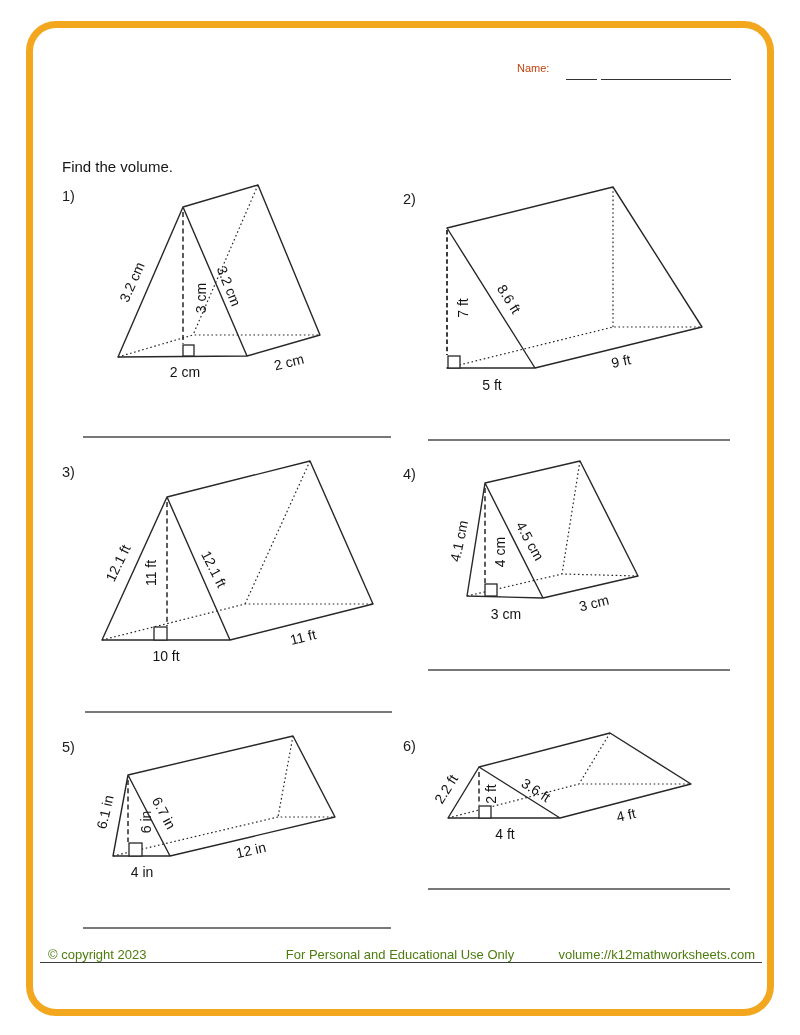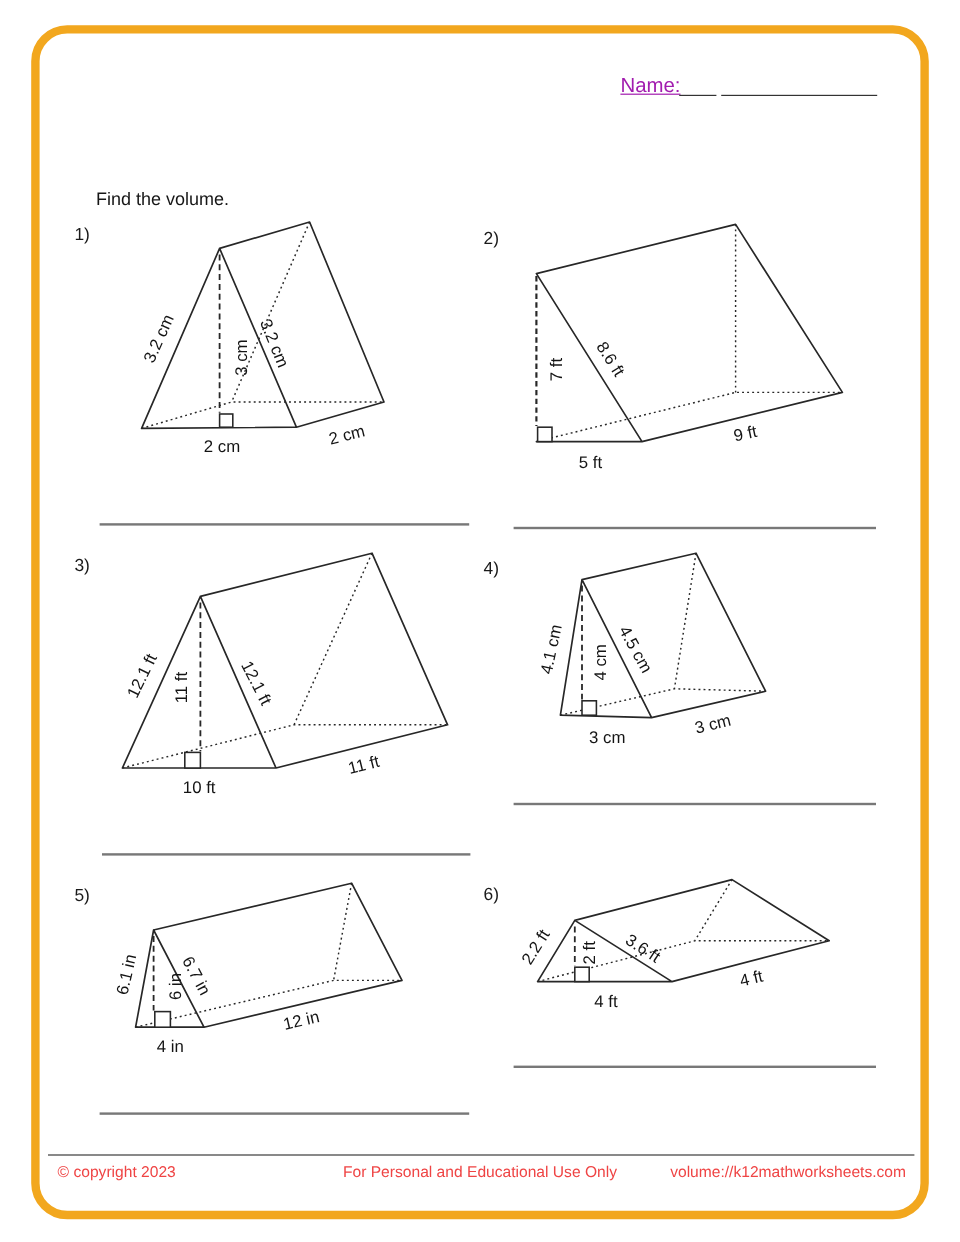--- a/index.html
+++ b/index.html
@@ -6,39 +6,39 @@
   .page {
     position:relative; width:800px; height:1035px; margin:0 auto;
     background:#ffffff; overflow:hidden;
     font-family:"Liberation Sans", sans-serif; color:#161616;
   }
   .frame {
     position:absolute; left:26px; top:21px; right:26px; bottom:19px;
     border:7px solid #F2A71E; border-radius:30px; pointer-events:none;
   }
   .abs { position:absolute; }
-  .name-label { left:517px; top:62px; font-size:17px; color:#a21caf;text-decoration:underline; }
+  .name-label { left:517px; top:62px; font-size:11px; color:#c2410c; }
   .name-line { height:0; border-top:1.4px solid #333; top:79px; }
   .title {
     left:0; right:0; top:100px; text-align:center;
     font-size:28px; font-weight:700; letter-spacing:-0.3px; color:#0f0f0f;
   }
-  .instruction { left:80px; top:158px; font-size:15px; }
+  .instruction { left:62px; top:158px; font-size:15px; }
   .pnum { font-size:14.5px; color:#1a1a1a; }
   .answer-line { height:0; border-top:2px solid #787878; }
   svg.figures { position:absolute; left:0; top:0; }
   .solid { fill:none; stroke:#272727; stroke-width:1.4; stroke-linejoin:round; stroke-linecap:round; }
   .dash  { fill:none; stroke:#272727; stroke-width:1.5; stroke-dasharray:5 3.2; }
   .dashb { fill:none; stroke:#272727; stroke-width:1.8; stroke-dasharray:4.5 2.8; }
   .dot   { fill:none; stroke:#272727; stroke-width:1.2; stroke-dasharray:1.6 2.6; }
   .sq    { fill:#ffffff; stroke:#272727; stroke-width:1.3; }
   .dim   { font-family:"Liberation Sans", sans-serif; font-size:14px; fill:#141414;
            text-anchor:middle; dominant-baseline:central; }
   .footer-rule { left:40px; top:962px; width:722px; height:0; border-top:1.6px solid #3c3c3c; }
-  .footer-text { top:969px; font-size:13px; color:#ef4444; }
+  .footer-text { top:947px; font-size:13px; color:#4d7c0f; }
   .f-left  { left:48px; }
   .f-center{ left:0; right:0; text-align:center; }
   .f-right { right:45px; }
 </style>
 </head>
 <body>
 
 <div class="page">
   <div class="frame"></div>
 

